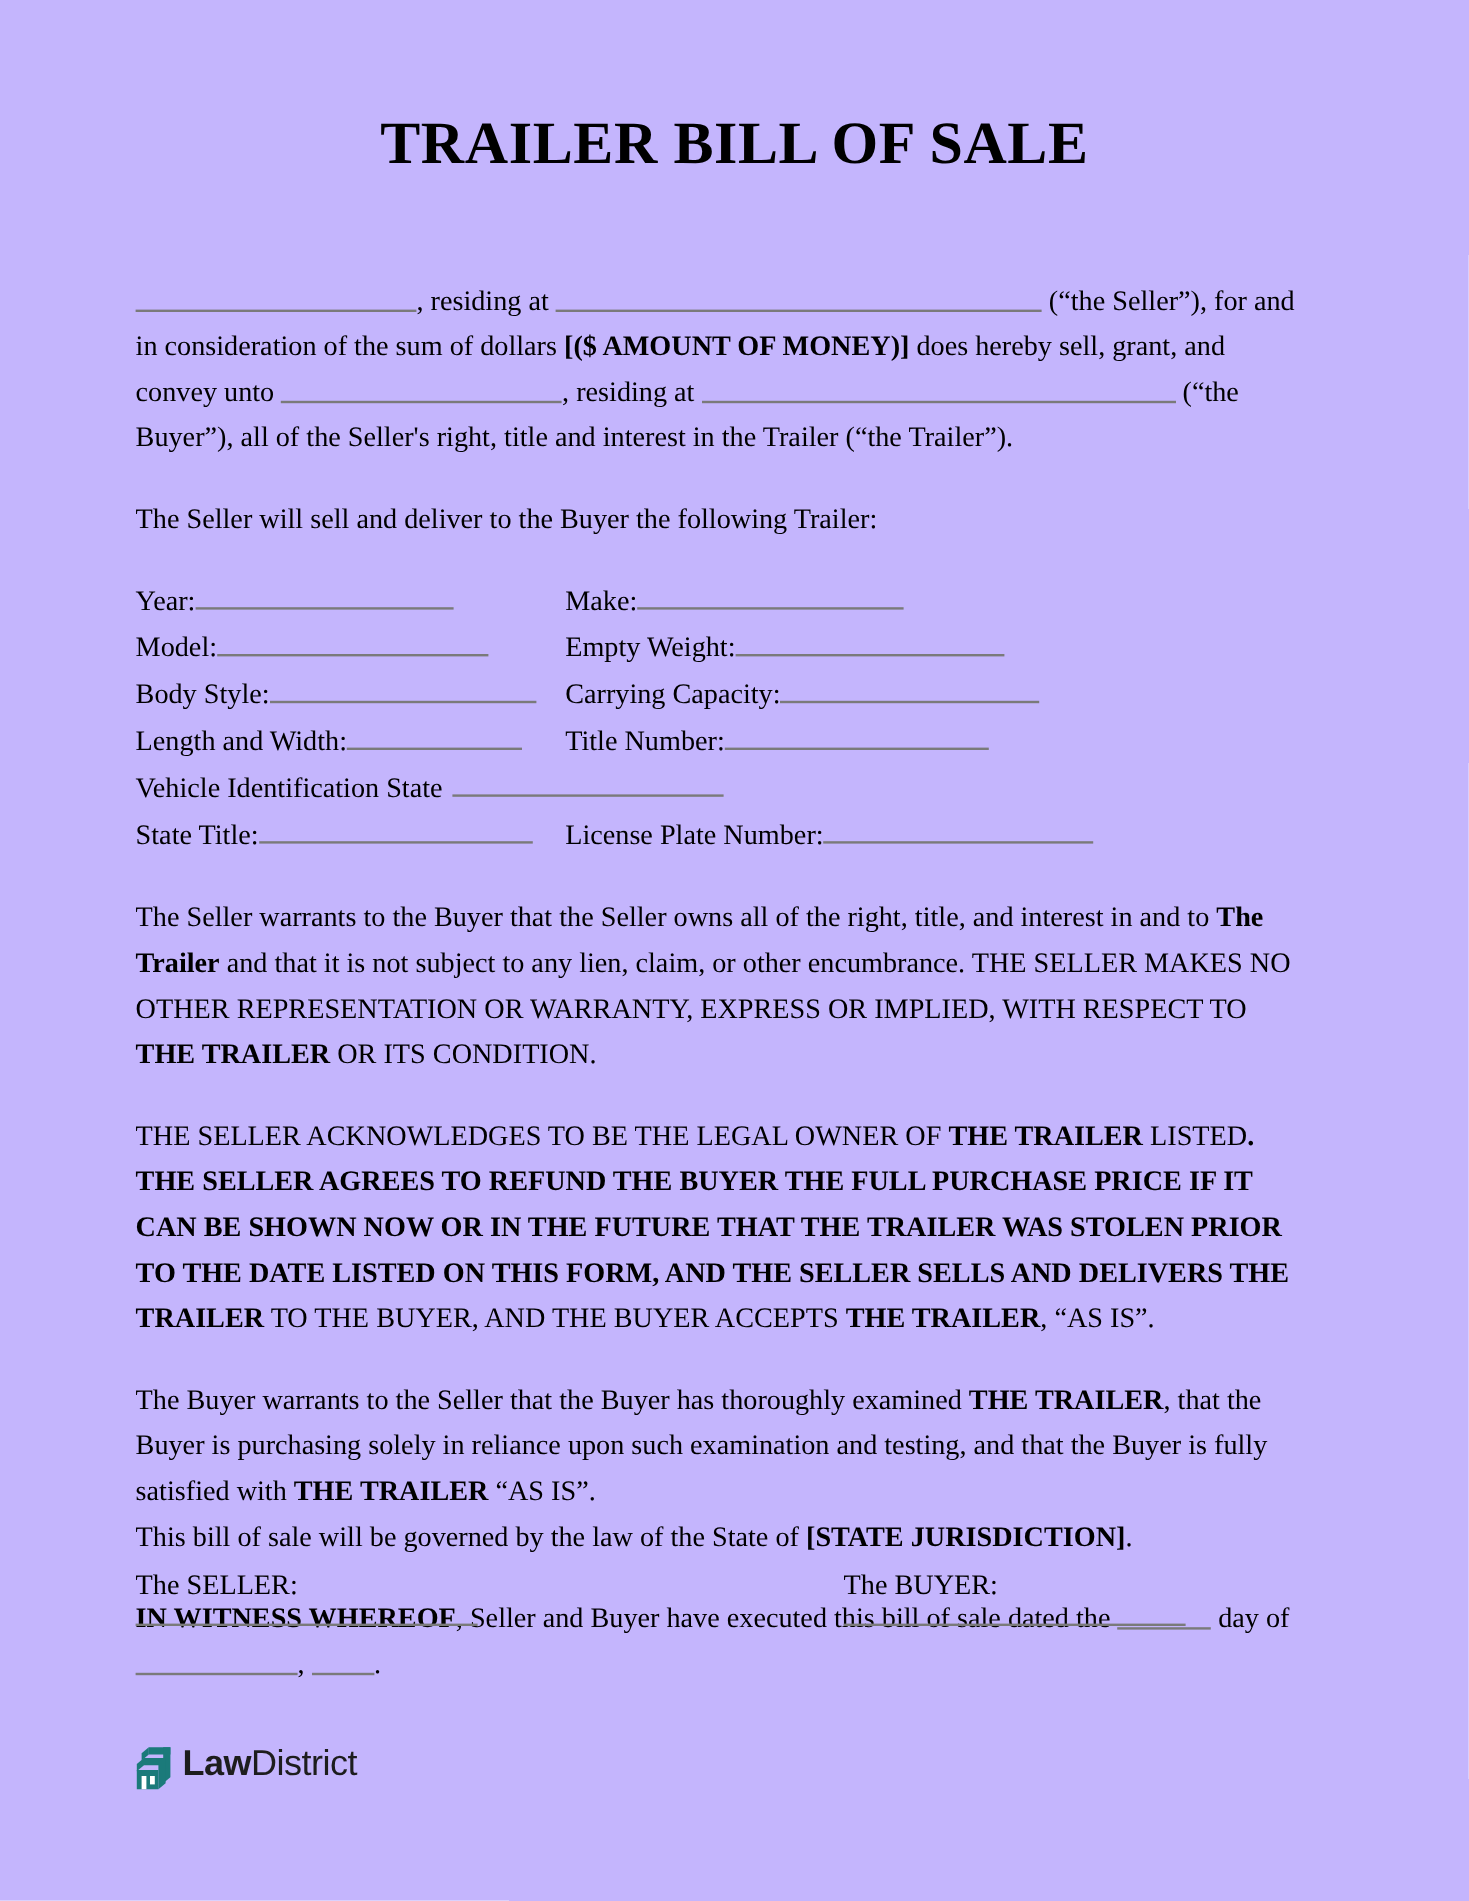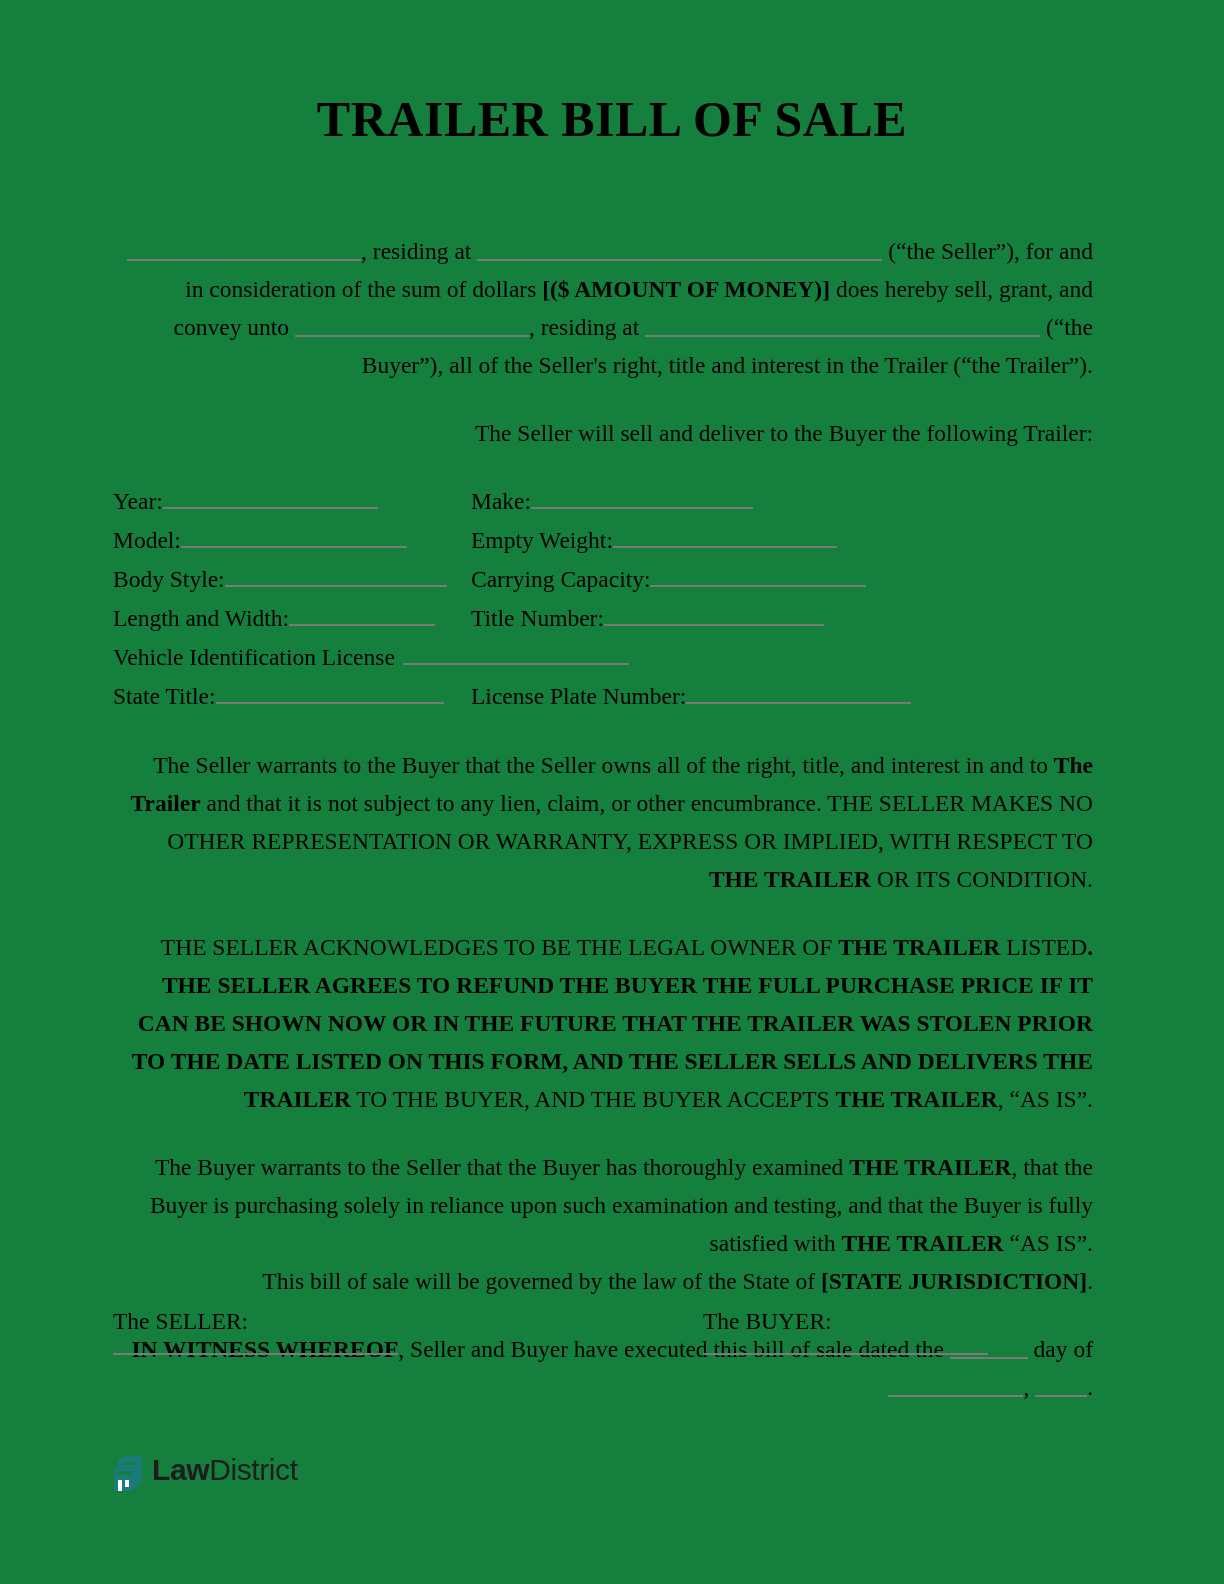--- a/index.html
+++ b/index.html
@@ -5,21 +5,21 @@
 <style>
   html, body {
     margin: 0;
     padding: 0;
     background: #ffffff;
   }
   .page {
     position: relative;
     width: 1224px;
     height: 1584px;
-    background: #15803d;
+    background: #c4b5fd;
     font-family: "Liberation Serif", "DejaVu Serif", serif;
     color: #000000;
     box-sizing: border-box;
     overflow: hidden;
   }
 
   
   .doc-title {
     position: absolute;
     top: 92px;
@@ -37,21 +37,20 @@
     position: absolute;
     left: 113px;
     top: 232px;
     width: 980px;
     font-size: 23.5px;
     line-height: 38px;
   }
 
   p.para {
     margin: 0 0 30px 0;
-    text-align: right;
   }
   p.para.tight {
     margin-bottom: 0;
   }
 
   b, strong { font-weight: bold; }
 
   
   .blank {
     display: inline-block;
@@ -212,21 +211,21 @@
             <span class="detail-line dl-lenwidth"></span>
         </span>
         <span class="detail-cell right">
           <span class="detail-label">Title Number:</span>
             <span class="detail-line dl-titlenum"></span>
         </span>
       </div>
 
       <div class="detail-row">
         <span class="detail-cell right">
-          <span class="detail-label">Vehicle Identification License</span>
+          <span class="detail-label">Vehicle Identification State</span>
             <span class="detail-line dl-vin"></span>
         </span>
       </div>
 
       <div class="detail-row">
         <span class="detail-cell left">
           <span class="detail-label">State Title:</span>
             <span class="detail-line dl-statetitle"></span>
         </span>
         <span class="detail-cell right">

